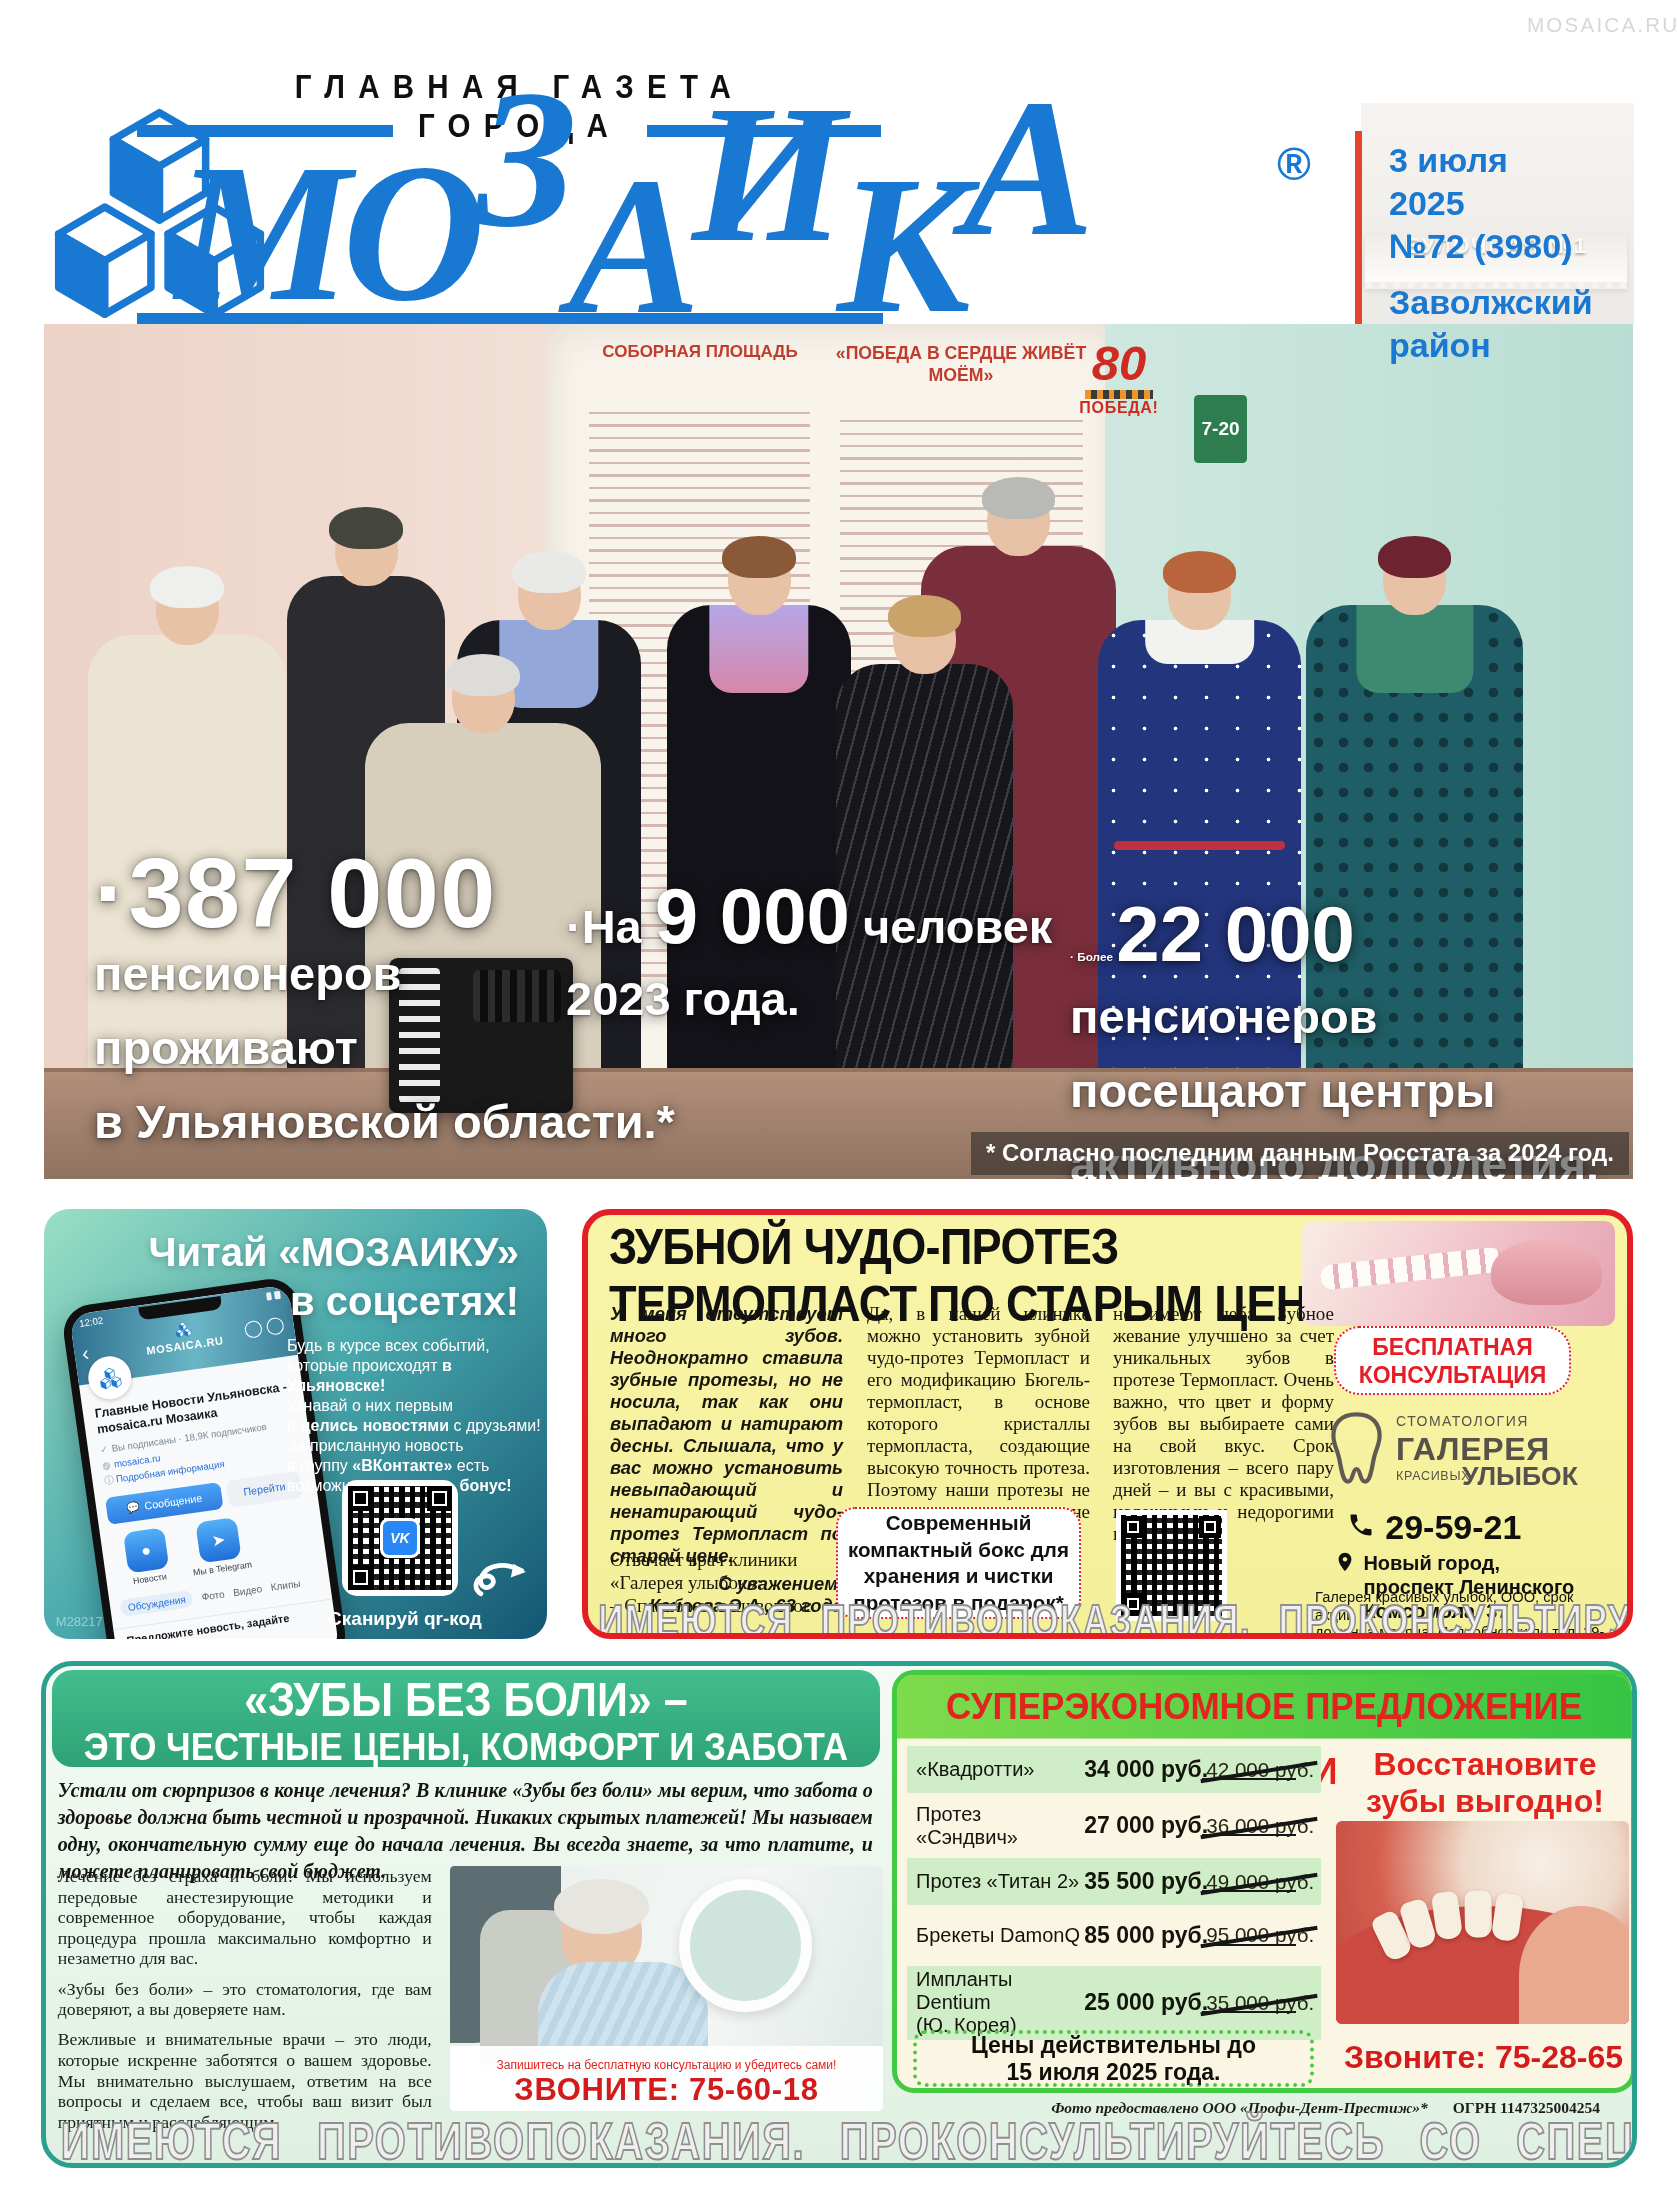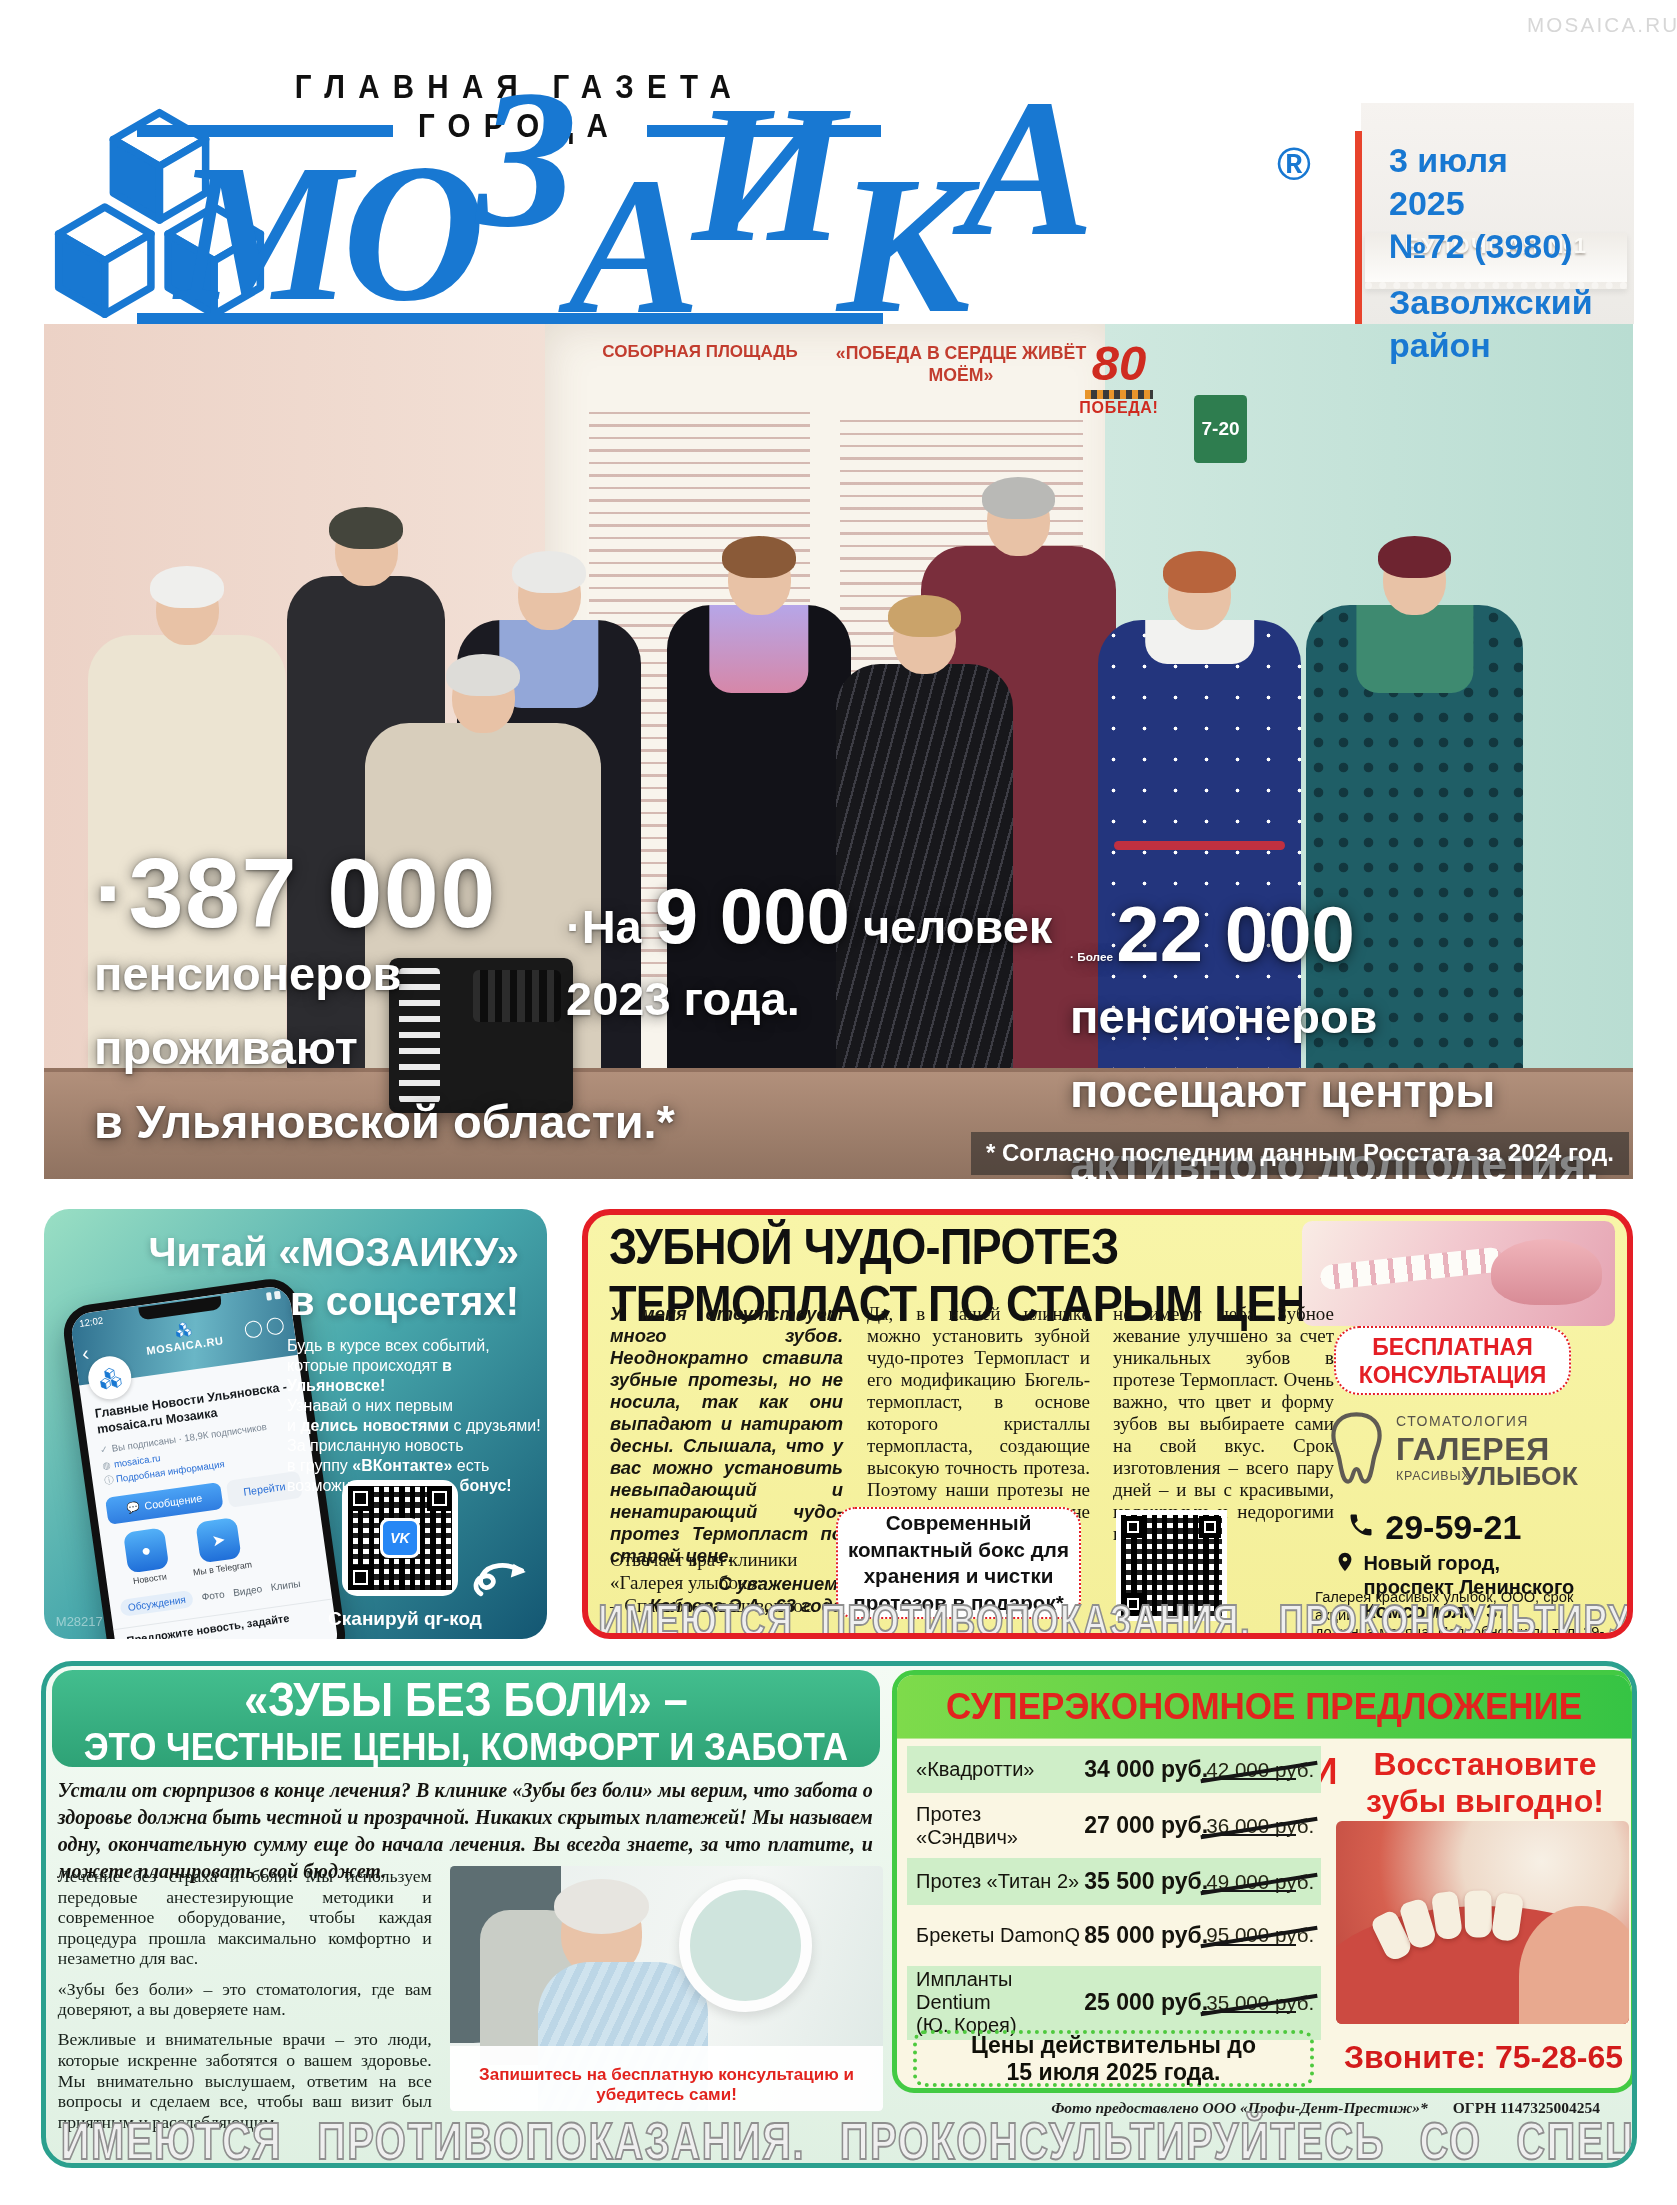--- a/index.html
+++ b/index.html
@@ -190,21 +190,21 @@
            background:linear-gradient(110deg,#e8efec,#f3f6f4 60%,#dde8e4);}
   .c-photo .mirror{position:absolute;right:71px;top:13.3px;width:111px;height:111px;border:11.8px solid #fdfdfd;border-radius:50%;
                    background:#cfe4dd;box-shadow:0 4.4px 11.8px rgba(0,0,0,.12);}
   .c-photo .docshoulder{position:absolute;left:-22px;top:-14.7px;width:133px;height:192px;background:#5d6e72;border-radius:0 0 88px 0;}
   .c-photo .chair{position:absolute;left:29.5px;top:44px;width:111px;height:155px;background:#c9cdc6;border-radius:29.5px 44px 0 0;}
   .c-photo .lady-head{position:absolute;left:111px;top:22px;width:81px;height:88px;border-radius:50% 50% 44% 44%;background:#e9c3a8;}
   .c-photo .lady-head::before{content:"";position:absolute;left:-7.4px;right:-7.4px;top:-8.8px;height:62%;border-radius:50%;background:#e7e5e0;}
   .c-photo .lady-body{position:absolute;left:88px;top:96px;width:170px;height:155px;border-radius:52px 52px 0 0;
                       background:repeating-linear-gradient(115deg,#cfe3ee 0 7.4px,#bcd6e6 7.4px 14.7px);}
   .c-cta{position:absolute;left:0;right:0;bottom:0;height:65px;background:rgba(255,255,255,.94);text-align:center;}
-  .c-cta .l1{margin-top:19px;font-size:17px;font-weight:bold;color:#e2231e;}
+  .c-cta .l1{margin-top:12px;font-size:12px;font-weight:normal;color:#e2231e;}
   .c-cta .l2{font-size:31px;font-weight:bold;color:#d31b1b;letter-spacing:0.7px;}
   
   .offer{position:absolute;left:846px;top:4.4px;width:744px;height:423px;border:5.2px solid #43ca43;border-radius:22px;
          background:#faf6e3;box-sizing:border-box;overflow:hidden;}
   .o-head{position:absolute;left:0;right:0;top:0;height:62px;background:linear-gradient(90deg,#7edb4b,#36c444);
           color:#e2231e;font-weight:bold;font-size:35px;text-align:center;line-height:62px;transform:scale(1,1.05);}
   .o-table{position:absolute;left:10.3px;top:71px;width:414px;}
   .t-row{display:flex;align-items:center;min-height:47px;margin-bottom:6.6px;padding:2.9px 5.9px 2.9px 8.8px;box-sizing:border-box;}
   .t-row:nth-child(odd){background:#cfeec8;}
   .t-name{width:171px;font-size:20px;color:#14130c;}

